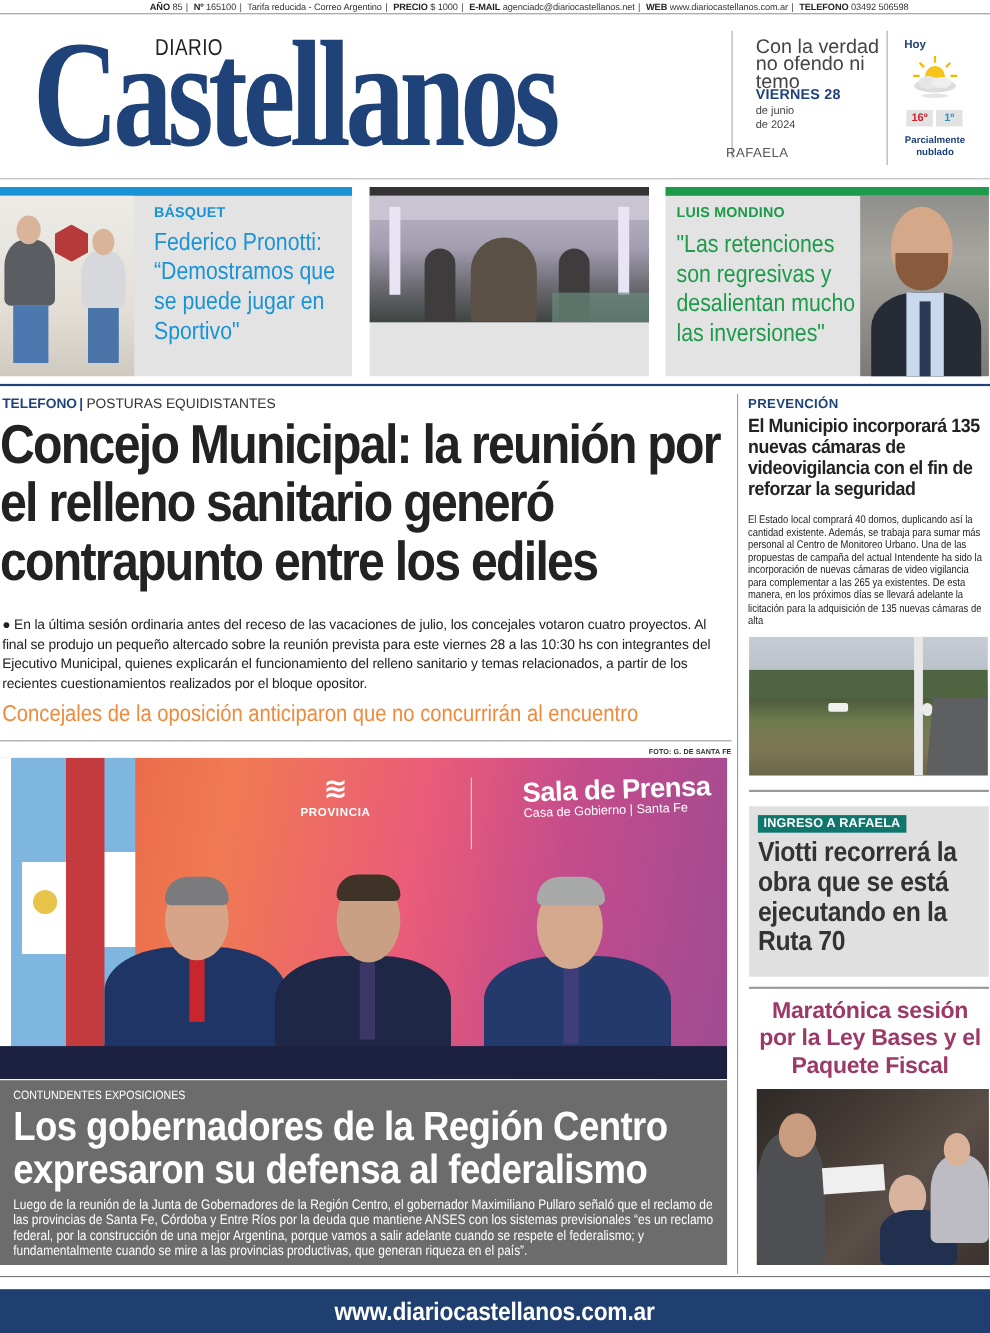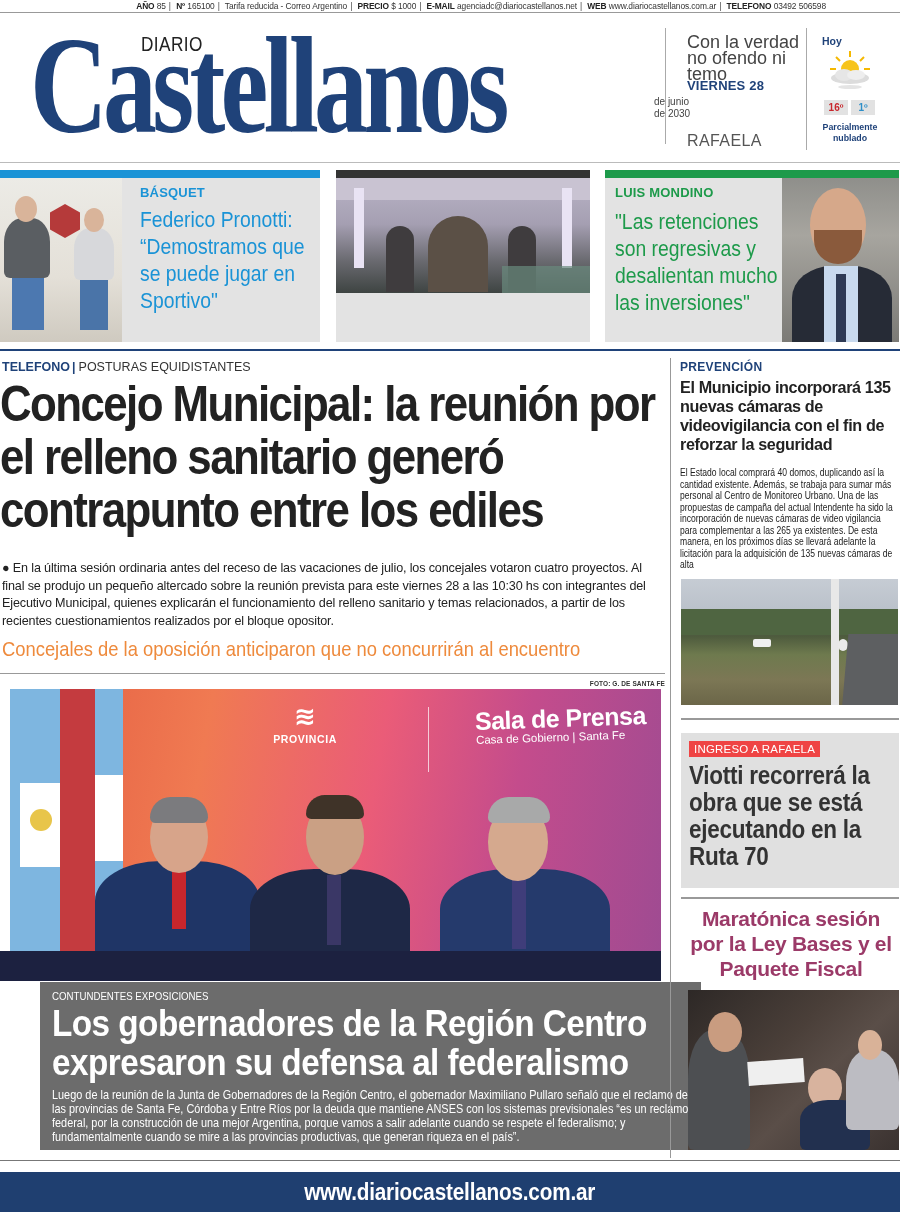--- a/index.html
+++ b/index.html
@@ -16,22 +16,22 @@
   
   .masthead { position: absolute; left: 0; top: 14px; width: 900px; height: 148px; }
   .logo-diario { position: absolute; left: 141px; top: 18px; font-size: 21px; color: #222; letter-spacing: 0.5px;
     font-family: "Liberation Sans Narrow", "Liberation Sans", sans-serif; transform: scaleX(0.82); transform-origin: left; }
   .logo-main { position: absolute; left: 30px; top: 2px; font-family: "Liberation Serif", "DejaVu Serif", serif; font-weight: bold;
     font-size: 138px; line-height: 140px; color: #1f4279; letter-spacing: -6px; transform: scaleX(0.78); transform-origin: left top; white-space: nowrap; }
   .mast-divider1 { position: absolute; left: 665px; top: 14px; width: 1px; height: 116px; background: #aaa; }
   .mast-divider2 { position: absolute; left: 806px; top: 14px; width: 1px; height: 122px; background: #aaa; }
   .motto { position: absolute; left: 687px; top: 20px; width: 115px; font-size: 18px; line-height: 16px; color: #444; }
   .date-day { position: absolute; left: 687px; top: 64px; font-size: 13px; font-weight: bold; color: #1f4279; letter-spacing: 0.2px; }
-  .date-rest { position: absolute; left: 654px; top: 82px; font-size: 10px; line-height: 11.5px; color: #444; width: 80px; }
-  .date-city { position: absolute; left: 687px; top: 118px; font-size: 16px; color: #555; letter-spacing: 0.4px; }
+  .date-rest { position: absolute; left: 687px; top: 82px; font-size: 10px; line-height: 11.5px; color: #444; width: 80px; }
+  .date-city { position: absolute; left: 660px; top: 118px; font-size: 12px; color: #555; letter-spacing: 0.4px; }
   .wx-label { position: absolute; left: 822px; top: 21px; font-size: 10.5px; font-weight: bold; color: #1f4279; }
   .wx-icon { position: absolute; left: 826px; top: 35px; width: 48px; height: 42px; }
   .wx-max, .wx-min { position: absolute; top: 86px; height: 15px; width: 24px; background: #e2e2e2; font-size: 10px; font-weight: bold; text-align: center; line-height: 15px; }
   .wx-max { left: 824px; color: #c8262c; }
   .wx-min { left: 851px; color: #2e8fc8; }
   .wx-desc { position: absolute; left: 814px; top: 108px; width: 72px; text-align: center; font-size: 8.8px; line-height: 11px; font-weight: bold; color: #1f4279; }
   .mast-bottom-rule { position: absolute; left: 0; top: 162px; width: 900px; height: 1px; background: #bbb; }
 
   
   .teaser { position: absolute; top: 170px; height: 172px; background: #e3e3e3; }
@@ -71,36 +71,36 @@
   .main-photo { position: absolute; left: 0; top: 689px; width: 661px; height: 292px; overflow: hidden;
     background: linear-gradient(100deg, #e25a3f 0%, #f07a52 30%, #ea5c78 55%, #c44c8c 75%, #9e4b92 100%); }
   .sf-logo { position: absolute; left: 255px; top: 16px; color: #fff; text-align: center; width: 100px; }
   .sf-mark { font-size: 26px; font-weight: bold; line-height: 22px; }
   .sf-name { font-size: 30px; font-weight: bold; letter-spacing: -1px; line-height: 34px; margin-left: -10px; }
   .sf-prov { font-size: 10.5px; font-weight: bold; letter-spacing: 0.6px; margin-top: 6px; }
   .sf-divline { position: absolute; left: 428px; top: 18px; width: 1px; height: 65px; background: rgba(255,255,255,0.7); }
   .sala-title { position: absolute; left: 475px; top: 18px; color: #fff; font-size: 25px; font-weight: bold; transform: rotate(-2deg); transform-origin: left; letter-spacing: -0.5px; white-space: nowrap; }
   .sala-sub { position: absolute; left: 476px; top: 45px; color: #fff; font-size: 11.5px; transform: rotate(-2deg); transform-origin: left; white-space: nowrap; }
 
-  .gray-box { position: absolute; left: 0; top: 982px; width: 661px; height: 168px; background: #6c6c6c; margin-left: 40px; }
+  .gray-box { position: absolute; left: 0; top: 982px; width: 661px; height: 168px; background: #6c6c6c; }
   .gray-kicker { position: absolute; left: 12px; top: 8px; font-family: "Liberation Sans Narrow", "Liberation Sans", sans-serif; font-size: 11px; color: #fff; transform: scaleX(0.88); transform-origin: left; white-space: nowrap; }
   .gray-headline { position: absolute; left: 12px; top: 22px; width: 720px; font-weight: bold; font-size: 37px; line-height: 39px; color: #fff; letter-spacing: -0.6px; transform: scaleX(0.9); transform-origin: left top; }
   .gray-body { position: absolute; left: 12px; top: 106px; width: 740px; font-family: "Liberation Sans Narrow", "Liberation Sans", sans-serif; font-size: 12.6px; line-height: 14px; color: #fff; transform: scaleX(0.865); transform-origin: left top; }
 
   
   .right-vrule { position: absolute; left: 670px; top: 358px; width: 1px; height: 800px; background: #999; }
   .prev-kicker { position: absolute; left: 680px; top: 360px; font-size: 12px; font-weight: bold; color: #1f4279; letter-spacing: 0.3px; }
   .prev-headline { position: absolute; left: 680px; top: 378px; width: 230px; font-weight: bold; font-size: 17.4px; line-height: 19px; color: #222; letter-spacing: -0.4px; transform: scaleX(0.93); transform-origin: left top; }
   .prev-body { position: absolute; left: 680px; top: 467px; width: 255px; font-family: "Liberation Sans Narrow", "Liberation Sans", sans-serif; font-size: 10.2px; line-height: 11.5px; color: #222; transform: scaleX(0.84); transform-origin: left top; }
   .prev-photo { position: absolute; left: 681px; top: 579px; width: 217px; height: 126px; overflow: hidden;
     background: linear-gradient(180deg, #c6ccd4 0%, #b8bfc8 30%, #4d5a3d 45%, #6e7a4e 60%, #7c7755 80%, #6b6648 100%); }
   .right-rule-1 { position: absolute; left: 681px; top: 718px; width: 218px; height: 2px; background: #999; }
 
   .viotti-box { position: absolute; left: 681px; top: 733px; width: 218px; height: 155px; background: #e0e0e0; }
-  .viotti-tag { position: absolute; left: 8px; top: 8px; background: #ef4444; color: #fff; font-size: 11.5px; font-weight: normal; padding: 1px 5px 0 5px; letter-spacing: 0.2px; line-height: 15px; }
+  .viotti-tag { position: absolute; left: 8px; top: 8px; background: #0f766e; color: #fff; font-size: 11.5px; font-weight: bold; padding: 1px 5px 0 5px; letter-spacing: 0.2px; line-height: 15px; }
   .viotti-headline { position: absolute; left: 8px; top: 29px; width: 230px; font-weight: bold; font-size: 25px; line-height: 27px; color: #333; letter-spacing: -0.3px; transform: scaleX(0.9); transform-origin: left top; }
   .right-rule-2 { position: absolute; left: 681px; top: 897px; width: 218px; height: 2px; background: #999; }
 
   .mara-headline { position: absolute; left: 683px; top: 906px; width: 216px; text-align: center; font-weight: bold; font-size: 21px; line-height: 25px; color: #9b3a68; letter-spacing: -0.3px; }
   .mara-photo { position: absolute; left: 688px; top: 990px; width: 211px; height: 160px; overflow: hidden;
     background: linear-gradient(135deg, #2d2826 0%, #4a3f39 40%, #5a4e48 60%, #3a3230 100%); }
 
   .footer-rule { position: absolute; left: 0; top: 1160px; width: 900px; height: 1px; background: #777; }
   .footer { position: absolute; left: 0; top: 1172px; width: 900px; height: 40px; background: #1f3f70; text-align: center; }
   .footer-url { color: #fff; font-weight: bold; font-size: 23px; line-height: 40px; letter-spacing: -0.2px; display: inline-block; transform: scaleX(0.9); }
@@ -129,21 +129,21 @@
 <div class="topbar-rule"></div>
 
 <div class="masthead">
   <div class="logo-main">Castellanos</div>
   <div class="logo-diario">DIARIO</div>
   <div class="mast-divider1"></div>
   <div class="motto">Con la verdad no ofendo ni temo</div>
   <div class="date-day">VIERNES 28</div>
   <div class="date-rest">
     <div>de junio</div>
-    <div>de 2030</div>
+    <div>de 2024</div>
   </div>
   <div class="date-city">RAFAELA</div>
   <div class="mast-divider2"></div>
 
   <div class="wx-label">Hoy</div>
   <svg class="wx-icon" viewBox="0 0 48 42">
     <g stroke="#f5b800" stroke-width="2">
       <line x1="24" y1="2" x2="24" y2="8"></line>
         <line x1="10" y1="8" x2="14" y2="12"></line>
         <line x1="38" y1="8" x2="34" y2="12"></line>

